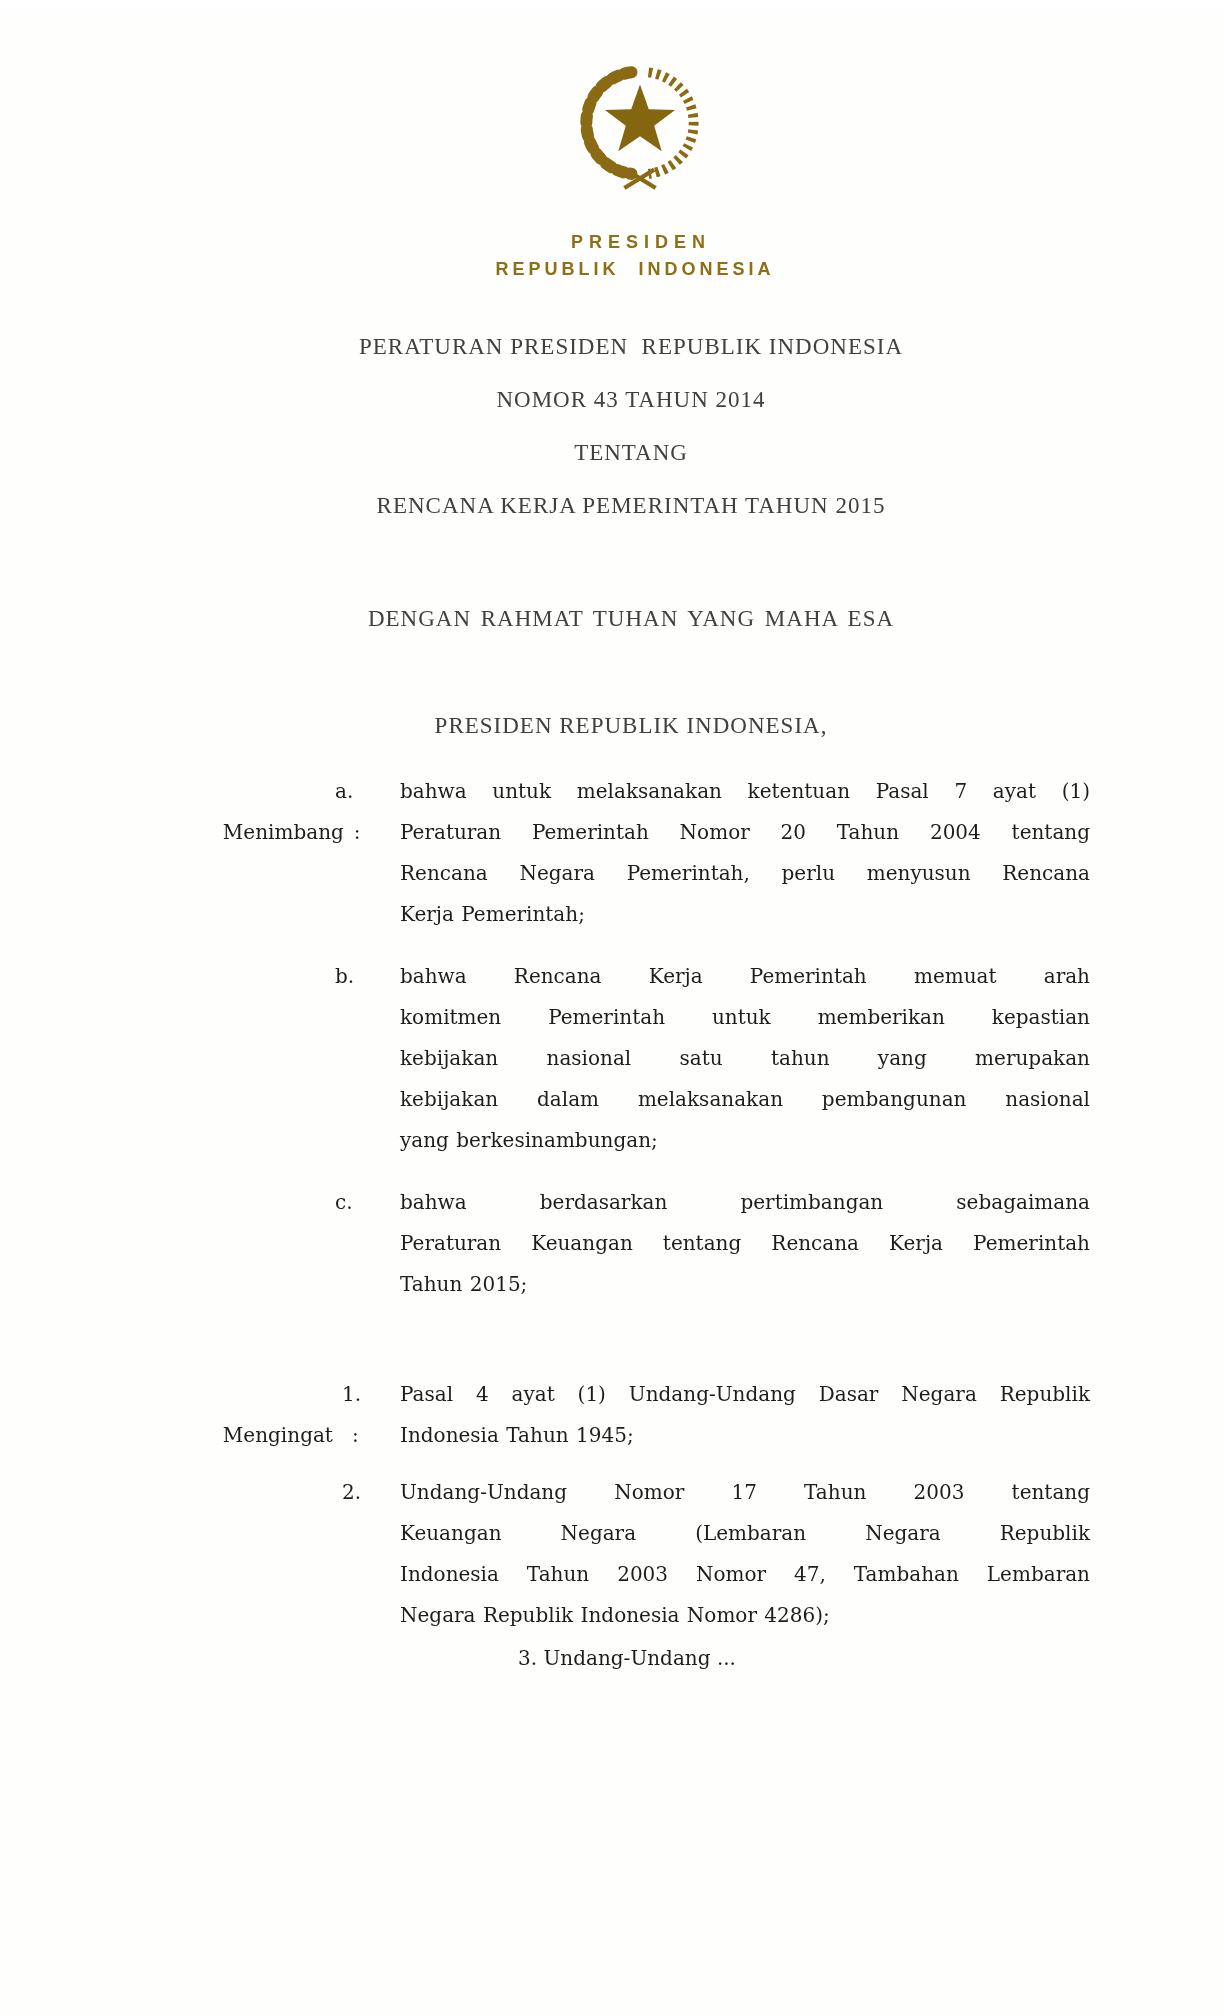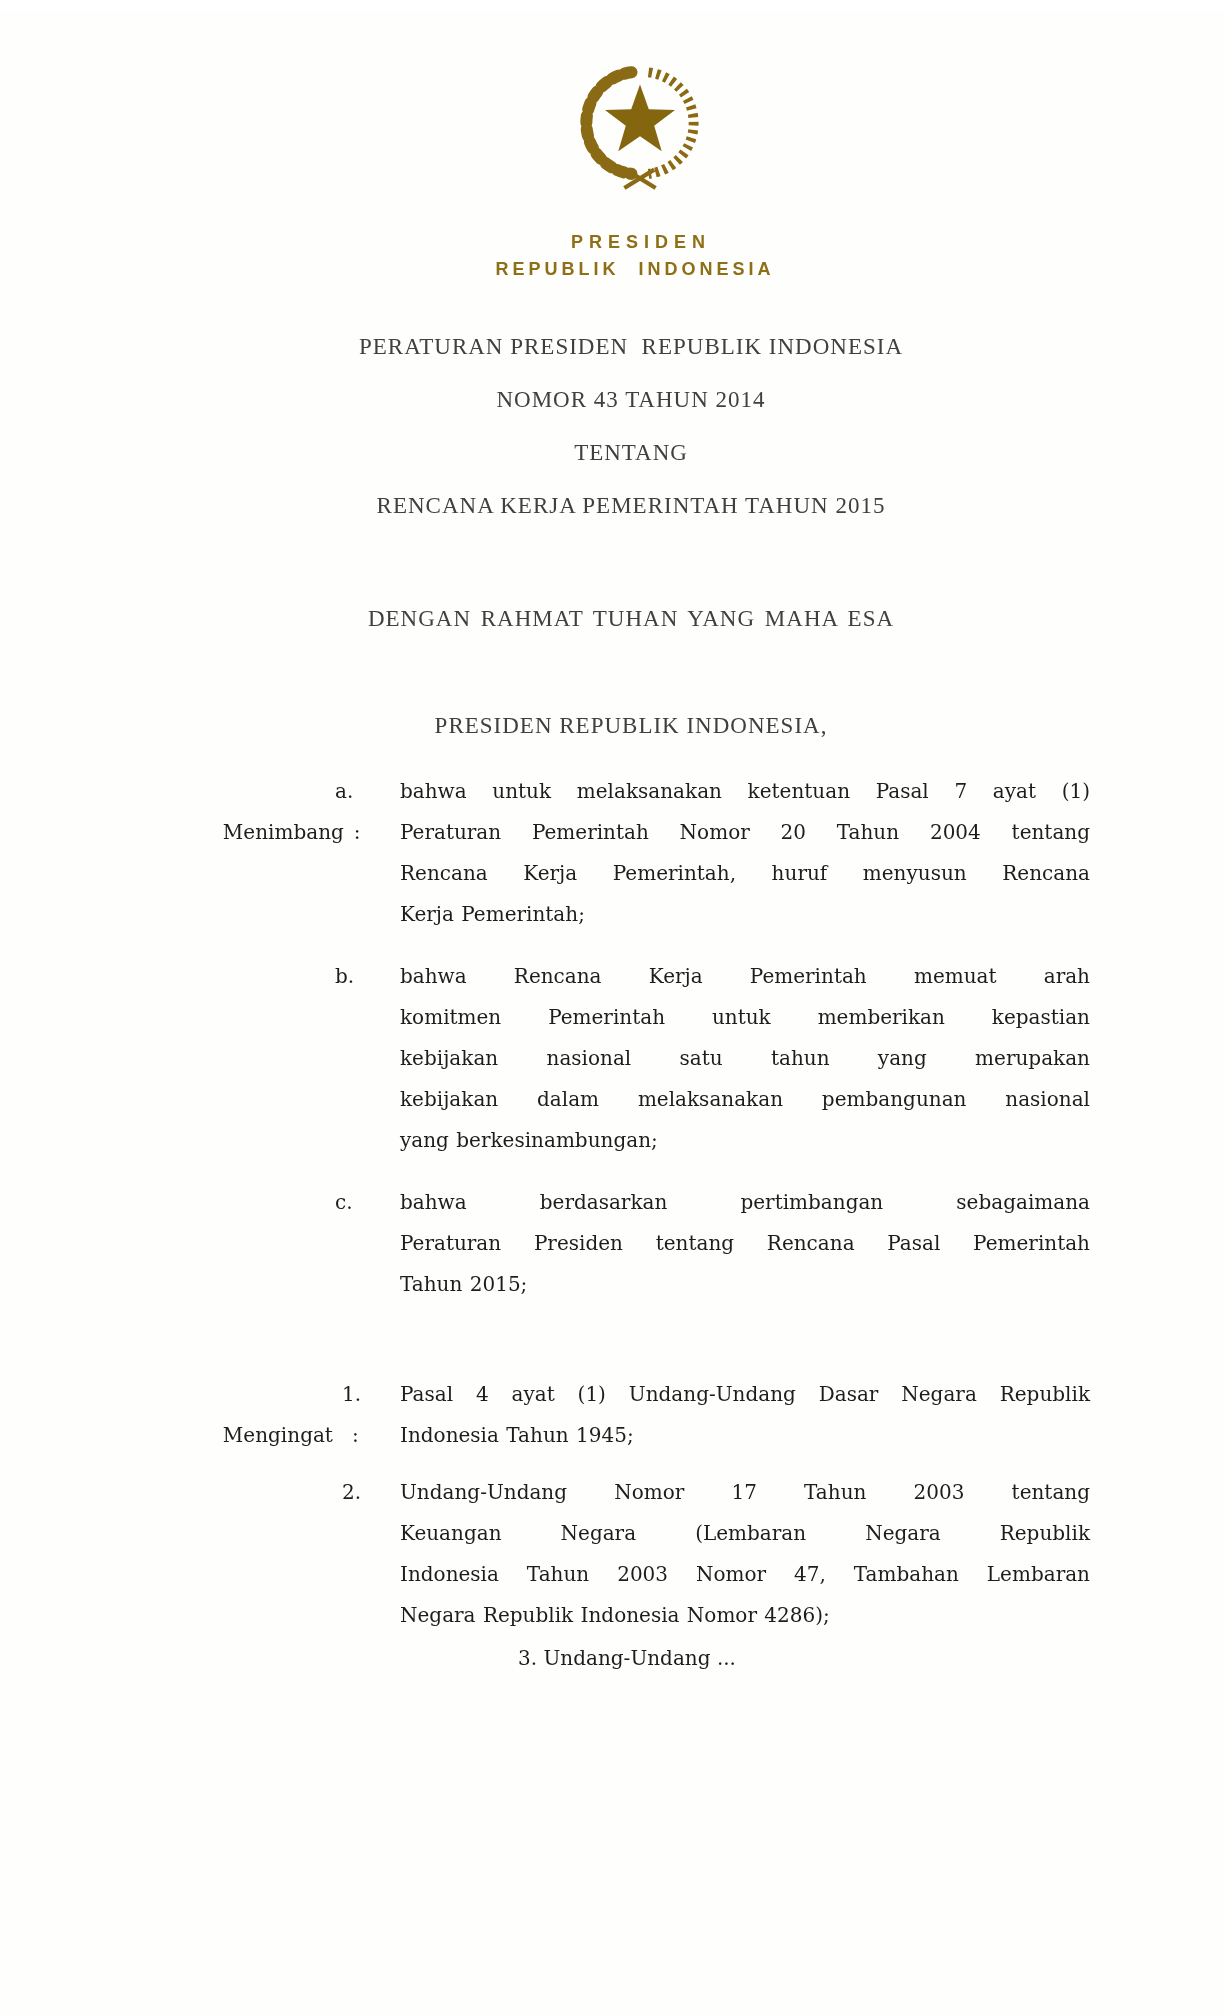--- a/index.html
+++ b/index.html
@@ -149,41 +149,41 @@
       <div class="clause-label">
         <span>Menimbang</span><span class="label-colon">:</span>
       </div>
       <div class="clause-items">
 
         <div class="clause-item">
           <div class="item-marker">a.</div>
           <div class="item-lines">
             <div class="jline">bahwa untuk melaksanakan ketentuan Pasal 7 ayat (1)</div>
             <div class="jline">Peraturan Pemerintah Nomor 20 Tahun 2004 tentang</div>
-            <div class="jline">Rencana Kerja Pemerintah, huruf menyusun Rencana</div>
+            <div class="jline">Rencana Negara Pemerintah, perlu menyusun Rencana</div>
             <div class="jline last">Kerja Pemerintah;</div>
           </div>
         </div>
 
         <div class="clause-item">
           <div class="item-marker">b.</div>
           <div class="item-lines">
             <div class="jline">bahwa Rencana Kerja Pemerintah memuat arah</div>
             <div class="jline">komitmen Pemerintah untuk memberikan kepastian</div>
             <div class="jline">kebijakan nasional satu tahun yang merupakan</div>
             <div class="jline">kebijakan dalam melaksanakan pembangunan nasional</div>
             <div class="jline last">yang berkesinambungan;</div>
           </div>
         </div>
 
         <div class="clause-item">
           <div class="item-marker">c.</div>
           <div class="item-lines">
             <div class="jline">bahwa berdasarkan pertimbangan sebagaimana</div>
-            <div class="jline">Peraturan Presiden tentang Rencana Pasal Pemerintah</div>
+            <div class="jline">Peraturan Keuangan tentang Rencana Kerja Pemerintah</div>
             <div class="jline last">Tahun 2015;</div>
           </div>
         </div>
 
       </div>
     </div>
 
     <div class="clause-section mengingat">
       <div class="clause-label">
         <span>Mengingat</span><span class="label-colon">:</span>

